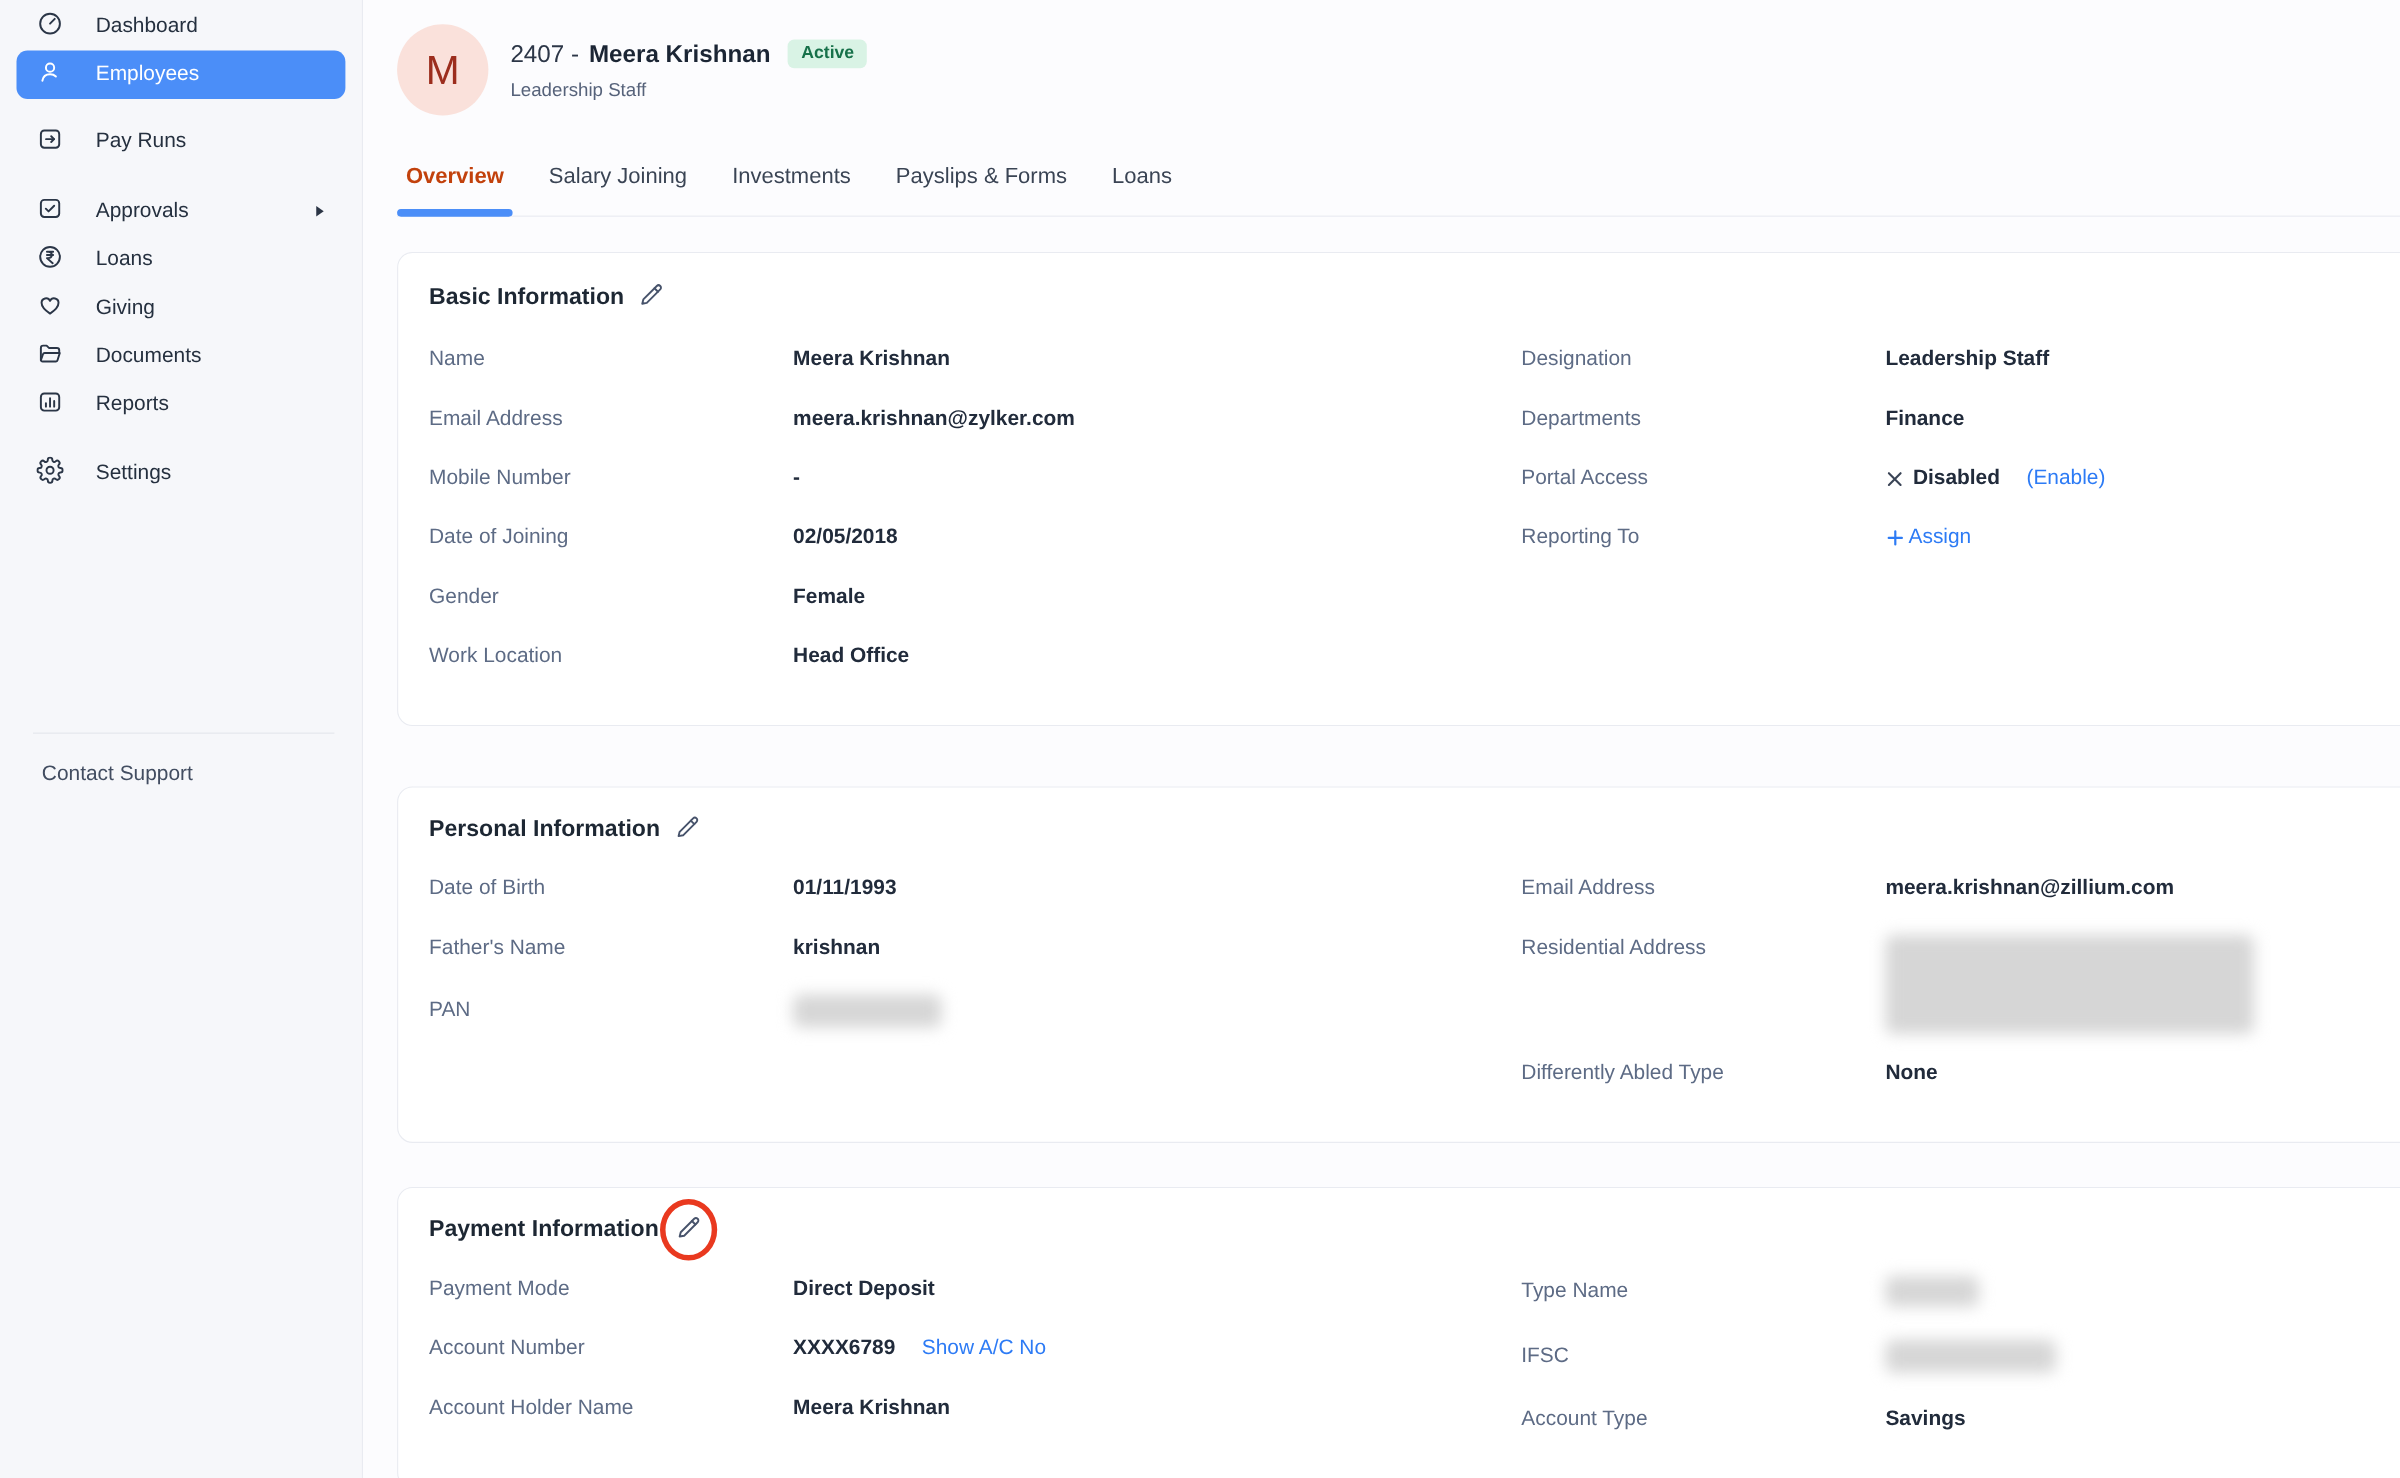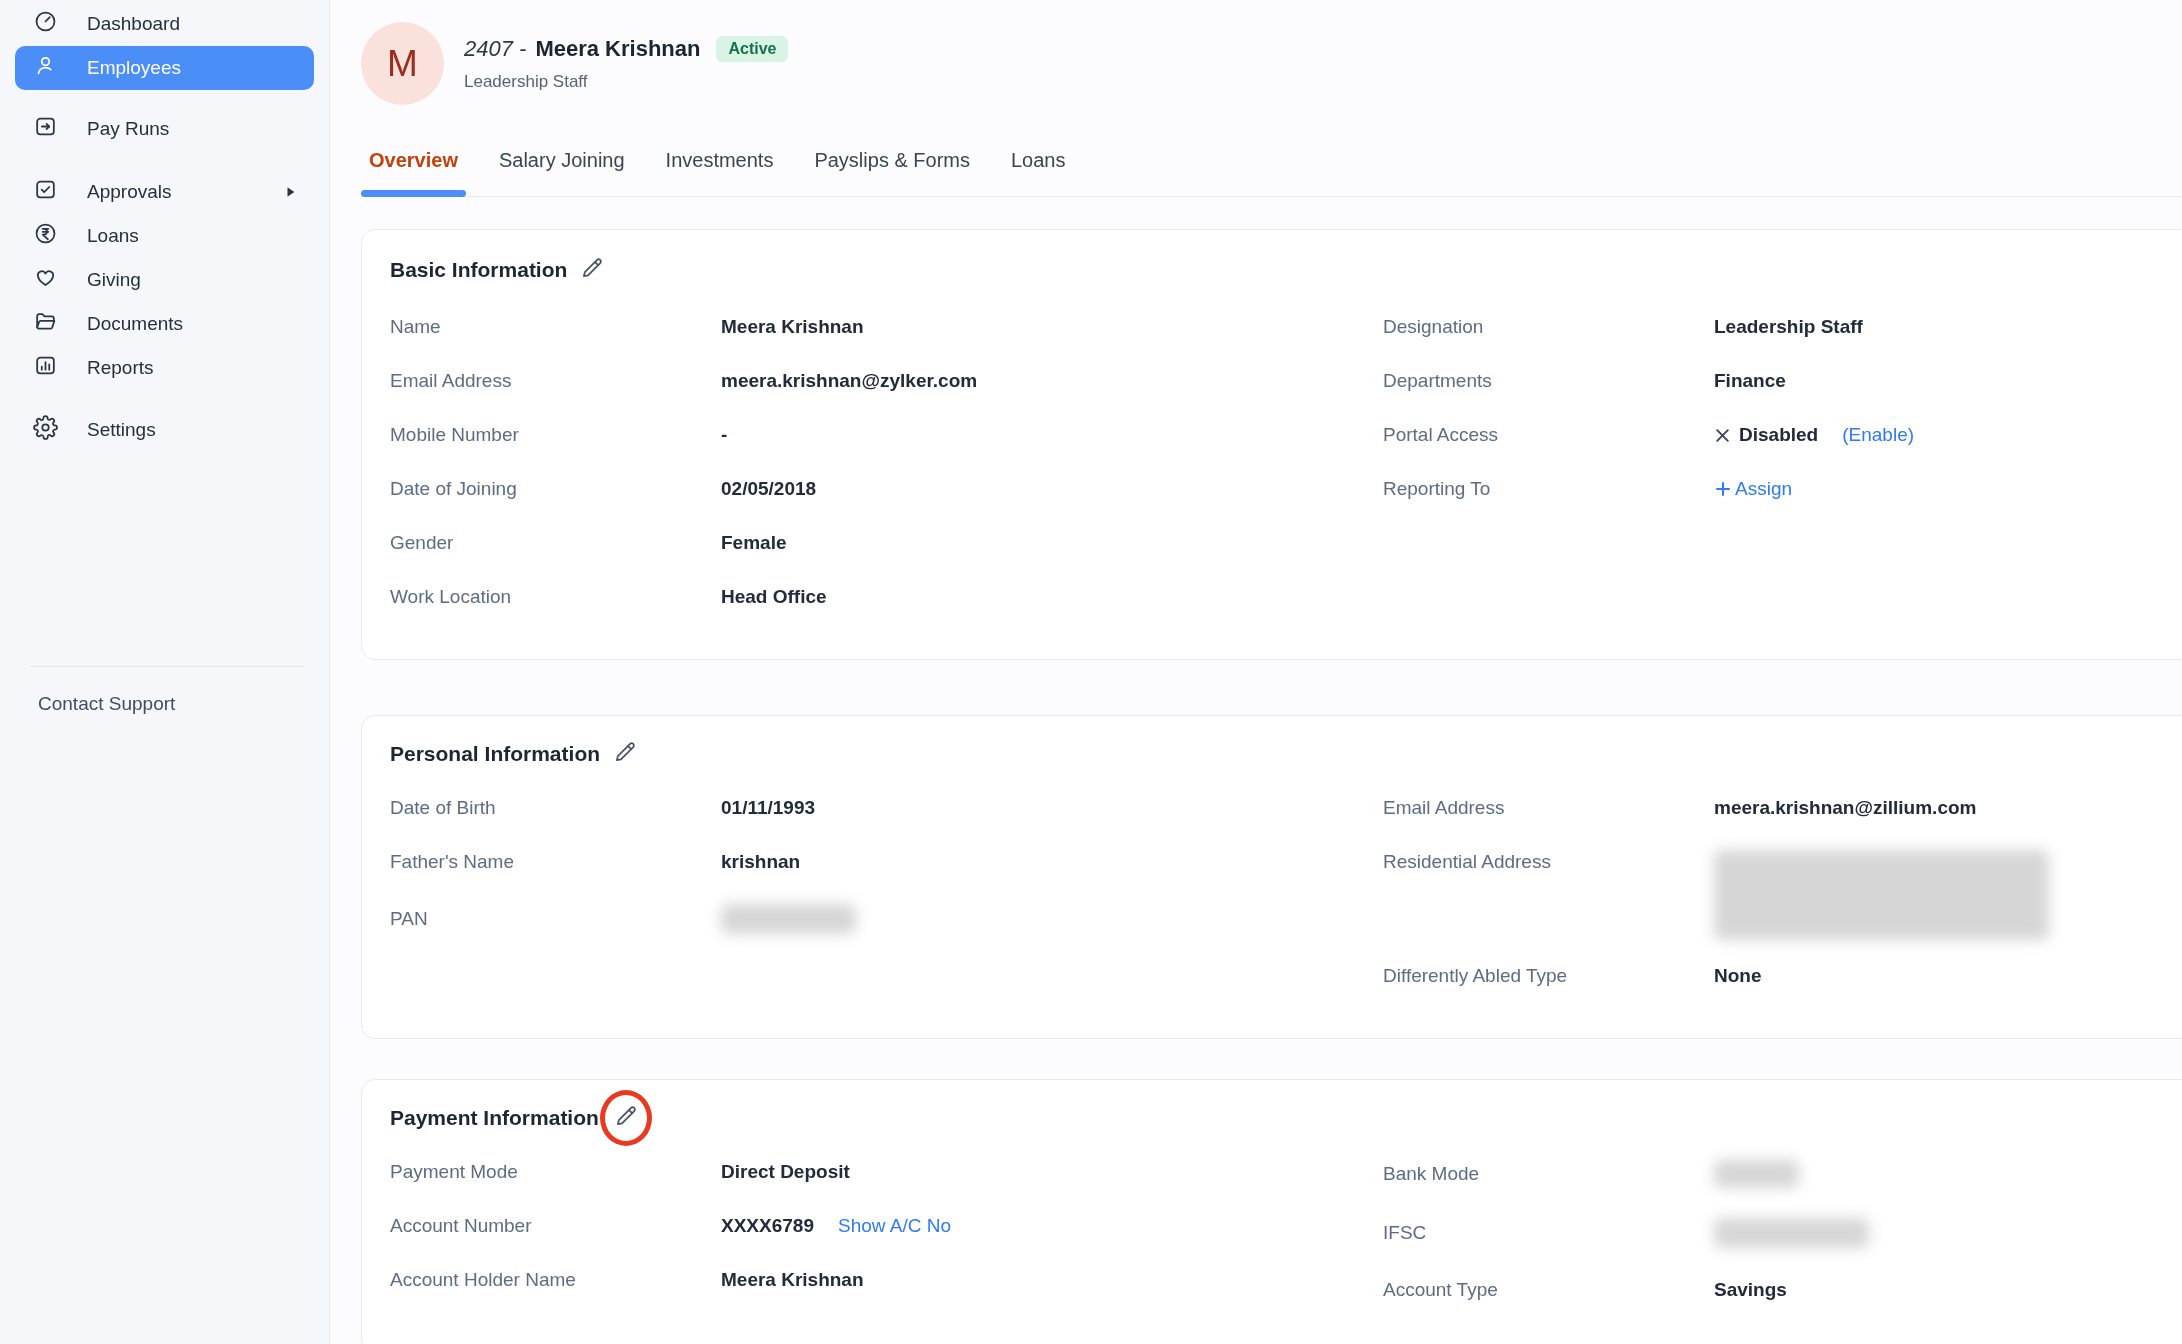--- a/index.html
+++ b/index.html
@@ -25,21 +25,21 @@
                      color:#424d61; cursor:pointer; }
 
   
   .main { flex:1; background:#fcfcfe; padding:22px 0 0 31px; overflow:hidden; position:relative; }
 
   .emp-header { display:flex; align-items:center; gap:20px; height:83px; }
   .avatar { width:83px; height:83px; border-radius:50%; background:#fae1db;
             color:#9c2d1d; font-size:37px; font-weight:500;
             display:flex; align-items:center; justify-content:center; flex:none; }
   .title-row { display:flex; align-items:center; }
-  .emp-id { font-size:22px; color:#2c3647;font-style:italic; }
+  .emp-id { font-size:22px; color:#2c3647; }
   .emp-name { font-size:22px; font-weight:700; color:#1b2534; margin-left:9px; }
   .badge { background:#d9f3e5; color:#17714a; font-size:16px; font-weight:700;
            padding:5px 12px; border-radius:6px; margin-left:16px; line-height:1; }
   .designation { font-size:17px; color:#56627a; margin-top:10px; }
 
   .tabs { display:flex; gap:25px; margin-top:44px; border-bottom:1px solid #e8eaf1;
           width:1900px; }
   .tab { position:relative; padding:0 8px 24px 8px; font-size:20px; color:#3a4454;
          cursor:pointer; white-space:nowrap; }
   .tab.active { font-weight:700; color:#c2410c; }
@@ -375,21 +375,21 @@
               <span class="link">Show A/C No</span>
             </span>
           </div>
           <div class="frow">
             <span class="flabel">Account Holder Name</span>
             <span class="fvalue">Meera Krishnan</span>
           </div>
         </div>
         <div class="fcol">
           <div class="frow">
-            <span class="flabel">Bank Mode</span>
+            <span class="flabel">Type Name</span>
             <span class="blur" style="width:85px;height:28px;"></span>
           </div>
           <div class="frow">
             <span class="flabel">IFSC</span>
             <span class="blur" style="width:155px;height:30px;"></span>
           </div>
           <div class="frow">
             <span class="flabel">Account Type</span>
             <span class="fvalue">Savings</span>
           </div>

